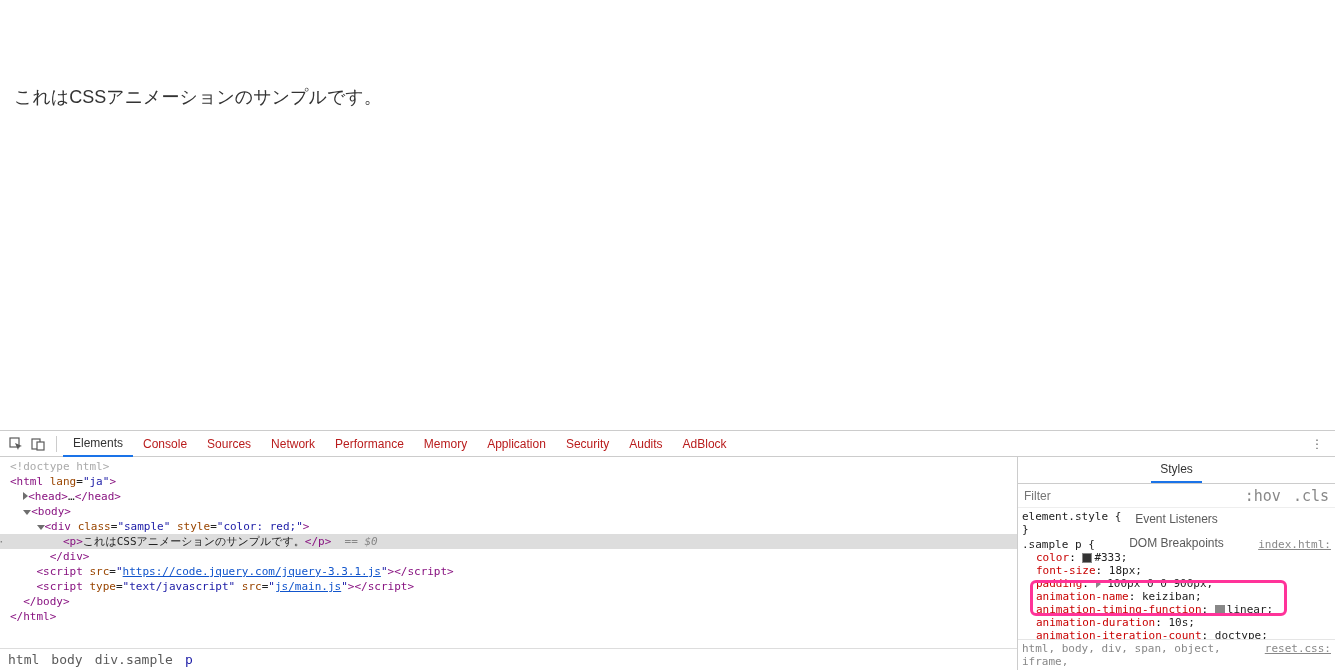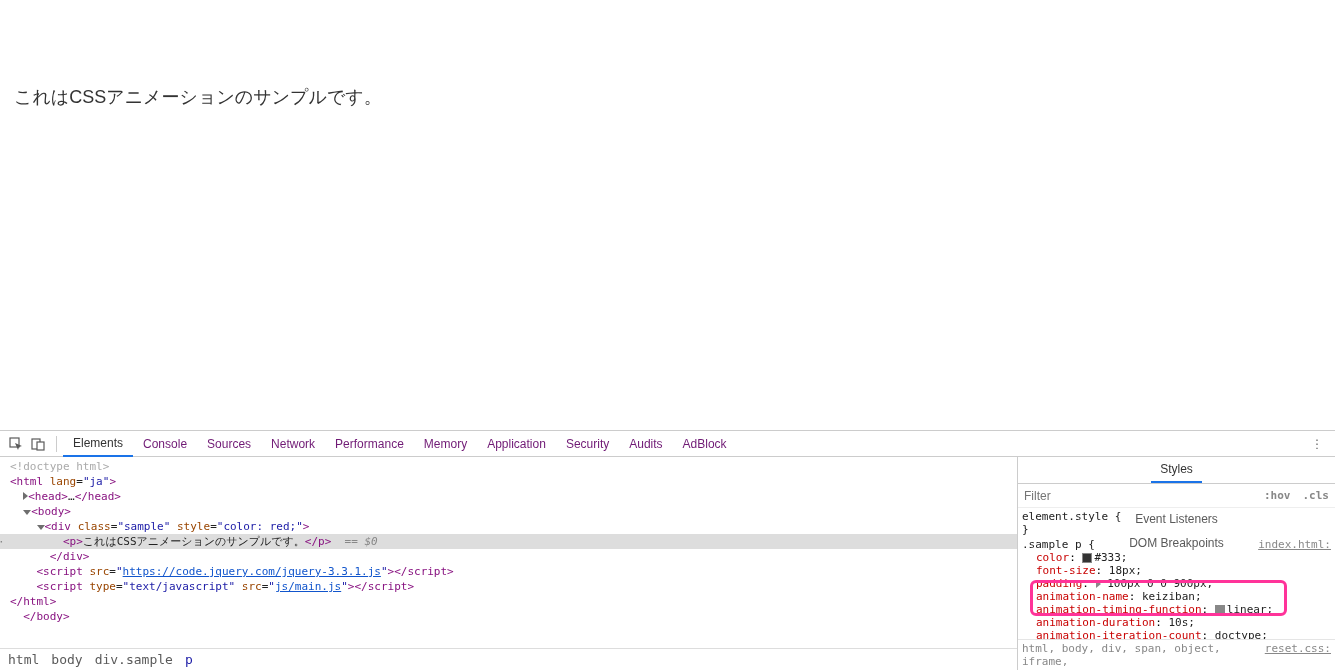--- a/index.html
+++ b/index.html
@@ -6,21 +6,21 @@
 body { font-family: -apple-system, BlinkMacSystemFont, "Segoe UI", sans-serif; font-size: 12px; width: 1335px; height: 670px; overflow: hidden; background: #fff; }
 
 .viewport { height: 430px; background: #fff; padding: 85px 0 0 14px; }
 .viewport p { color: #333; font-size: 18px; }
 
 .devtools { height: 240px; border-top: 1px solid #ccc; display: flex; flex-direction: column; background: #fff; }
 
 .toolbar { height: 26px; border-bottom: 1px solid #ccc; display: flex; align-items: center; padding: 0 6px; color: #5a5a5a; }
 .toolbar .icon-btn { width: 20px; height: 20px; display: flex; align-items: center; justify-content: center; margin-right: 2px; }
 .toolbar .sep { width: 1px; height: 16px; background: #ccc; margin: 0 6px; }
-.toolbar .tab { padding: 5px 10px; color: #701a75; cursor: pointer; }
+.toolbar .tab { padding: 5px 10px; color: #b91c1c; cursor: pointer; }
 .toolbar .tab.active { color: #333; border-bottom: 2px solid #1a73e8; }
 .toolbar .spacer { flex: 1; }
 .toolbar .kebab { padding: 0 6px; color: #666; }
 
 .main-row { flex: 1; display: flex; overflow: hidden; }
 
 .elements-panel { flex: 1; display: flex; flex-direction: column; border-right: 1px solid #ccc; overflow: hidden; }
 .dom-tree { flex: 1; font-family: Menlo, Consolas, monospace; font-size: 11px; line-height: 15px; padding: 2px 0; overflow: auto; color: #222; }
 .dom-tree .line { white-space: pre; padding-left: 10px; }
 .dom-tree .line.sel { background: #ddd; position: relative; }
@@ -37,21 +37,21 @@
 .breadcrumbs span { margin-right: 12px; }
 .breadcrumbs span.active { color: #1a1aa6; }
 
 .styles-panel { width: 317px; display: flex; flex-direction: column; }
 .sub-tabs { height: 27px; border-bottom: 1px solid #ccc; display: flex; align-items: center; padding: 0 6px; color: #5a5a5a; flex-direction: column; }
 .sub-tabs .stab { padding: 5px 9px; cursor: pointer; }
 .sub-tabs .stab.active { color: #333; border-bottom: 2px solid #1a73e8; }
 
 .filter-row { height: 24px; border-bottom: 1px solid #eee; display: flex; align-items: center; }
 .filter-row input { flex: 1; border: none; outline: none; padding: 0 6px; font-size: 12px; height: 100%; color: #888; }
-.filter-row .pill { padding: 0 6px; color: #888; font-size: 11px; font-family: Menlo, Consolas, monospace; font-weight: bold; }
+.filter-row .pill { padding: 0 6px; color: #888; font-size: 15px; font-family: Menlo, Consolas, monospace; }
 
 .styles-body { flex: 1; font-family: Menlo, Consolas, monospace; font-size: 11px; line-height: 13px; padding: 2px 4px; overflow: hidden; position: relative; }
 .rule-block { margin-bottom: 2px; }
 .selector { color: #222; }
 .brace { color: #222; }
 .prop { padding-left: 14px; }
 .prop-name { color: #c80000; }
 .prop-value { color: #222; }
 .color-swatch { display: inline-block; width: 10px; height: 10px; background: #333; border: 1px solid #888; vertical-align: middle; margin-right: 2px; }
 .check-swatch { display: inline-block; width: 10px; height: 10px; background: #888; vertical-align: middle; margin-right: 2px; }
@@ -107,22 +107,22 @@
       <div class="dom-tree">
         <div class="line"><span class="doctype">&lt;!doctype html&gt;</span></div>
         <div class="line"><span class="tag">&lt;html</span> <span class="attr-name">lang</span>=<span class="attr-value">"ja"</span><span class="tag">&gt;</span></div>
         <div class="line">  <span class="tri right"></span><span class="tag">&lt;head&gt;</span>…<span class="tag">&lt;/head&gt;</span></div>
         <div class="line">  <span class="tri down"></span><span class="tag">&lt;body&gt;</span></div>
         <div class="line">    <span class="tri down"></span><span class="tag">&lt;div</span> <span class="attr-name">class</span>=<span class="attr-value">"<span>sample</span>"</span> <span class="attr-name">style</span>=<span class="attr-value">"<span>color: red;</span>"</span><span class="tag">&gt;</span></div>
         <div class="line sel"><span class="dots">⋯</span>        <span class="tag">&lt;p&gt;</span><span class="text-content">これはCSSアニメーションのサンプルです。</span><span class="tag">&lt;/p&gt;</span>  <span class="eq0">== $0</span></div>
         <div class="line">      <span class="tag">&lt;/div&gt;</span></div>
         <div class="line">    <span class="tag">&lt;script</span> <span class="attr-name">src</span>=<span class="attr-value">"<span class="link">https://code.jquery.com/jquery-3.3.1.js</span>"</span><span class="tag">&gt;&lt;/script&gt;</span></div>
         <div class="line">    <span class="tag">&lt;script</span> <span class="attr-name">type</span>=<span class="attr-value">"<span>text/javascript</span>"</span> <span class="attr-name">src</span>=<span class="attr-value">"<span class="link">js/main.js</span>"</span><span class="tag">&gt;&lt;/script&gt;</span></div>
+        <div class="line">  <span class="tag">&lt;/body&gt;</span></div>
         <div class="line"><span class="tag">&lt;/html&gt;</span></div>
-        <div class="line">  <span class="tag">&lt;/body&gt;</span></div>
       </div>
       <div class="breadcrumbs">
         <span>html</span>
         <span>body</span>
         <span>div.sample</span>
         <span class="active">p</span>
       </div>
     </div>
 
     <div class="styles-panel">

